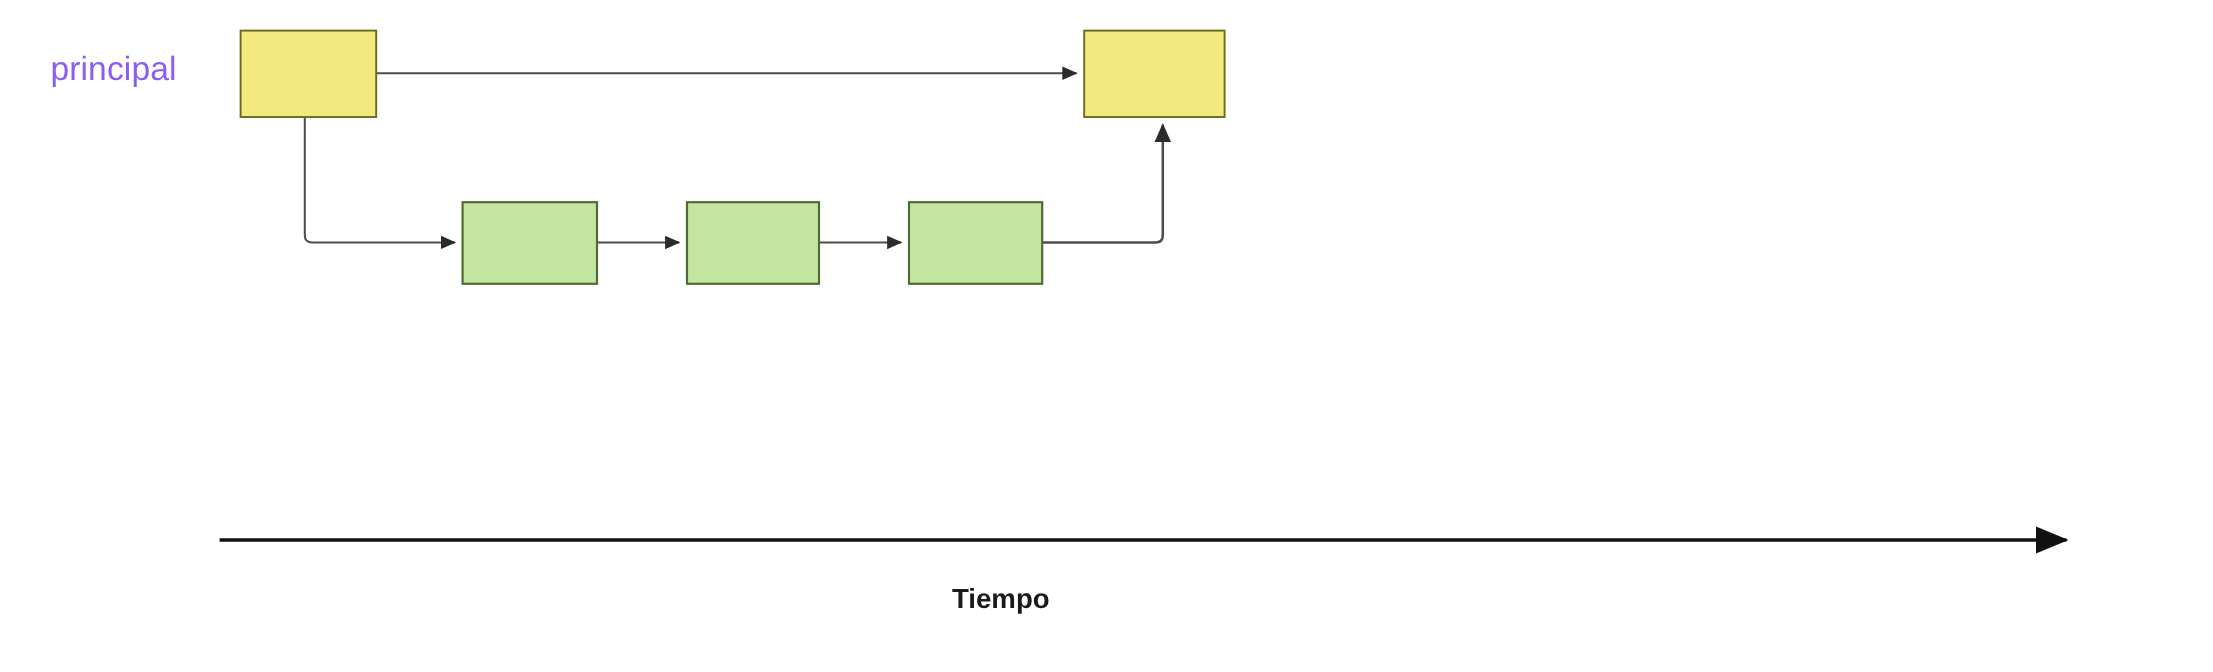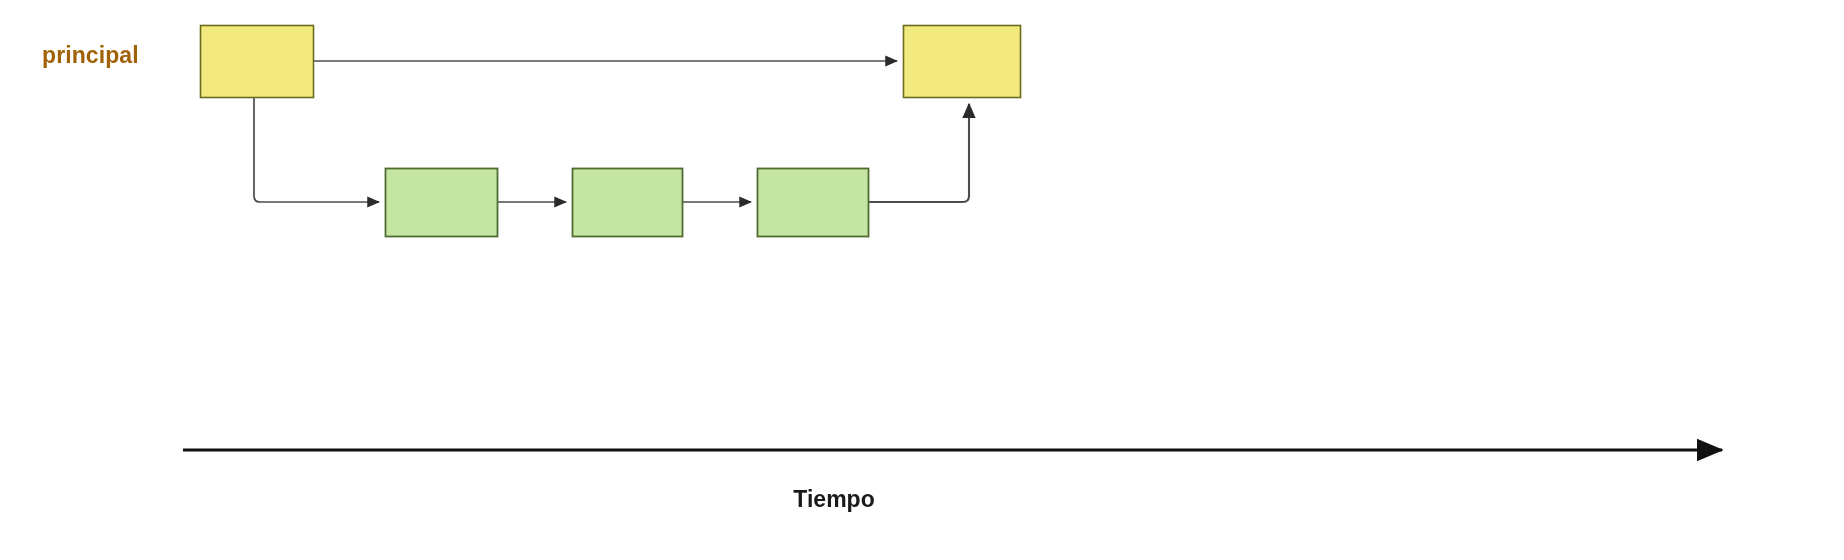--- a/index.html
+++ b/index.html
@@ -21,23 +21,23 @@
   #diagram-svg {
     position: absolute;
     left: 0;
     top: 0;
     width: 1844px;
     height: 560px;
   }
   .lane-label {
     position: absolute;
     font-family: "Liberation Sans", sans-serif;
-    font-weight: bold;
-    font-size: 23px;
-    color: #a16207;
+    font-weight: normal;
+    font-size: 28px;
+    color: #8b5cf6;
     white-space: nowrap;
     letter-spacing: 0.1px;
   }
   #lane-label-principal {
     left: 42px;
     top: 42px;
   }
   #lane-label-assistant {
     left: 12px;
     top: 160px;

